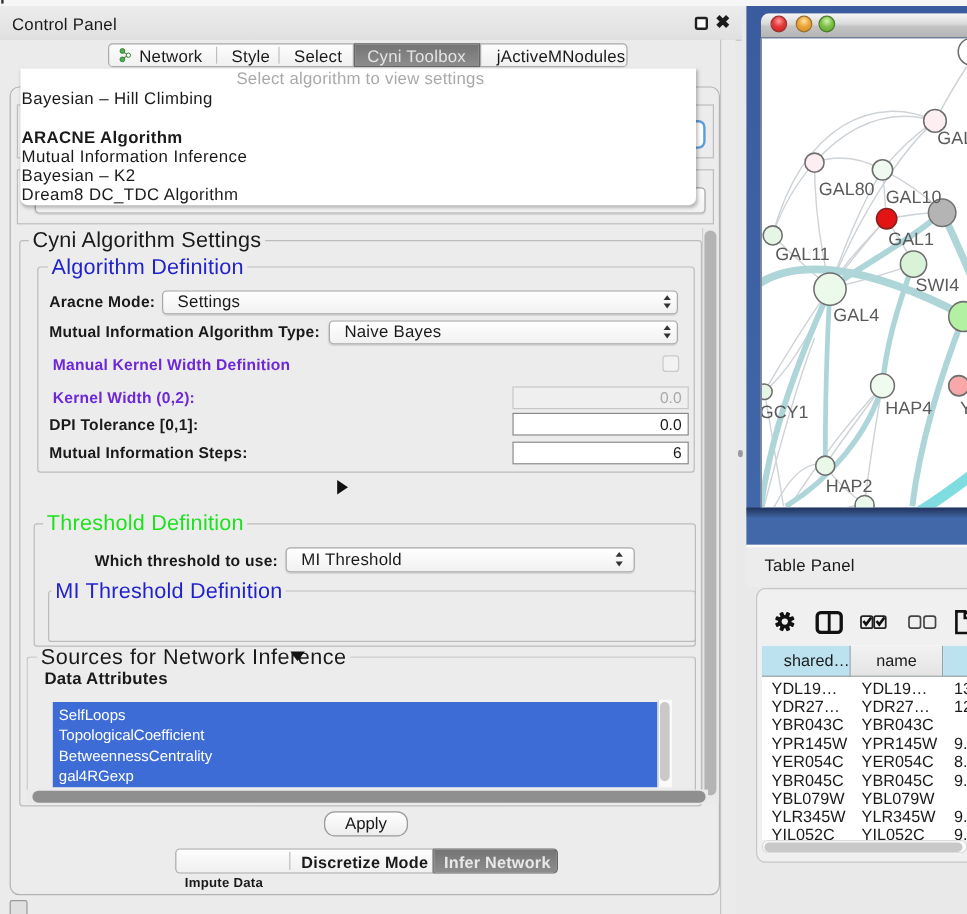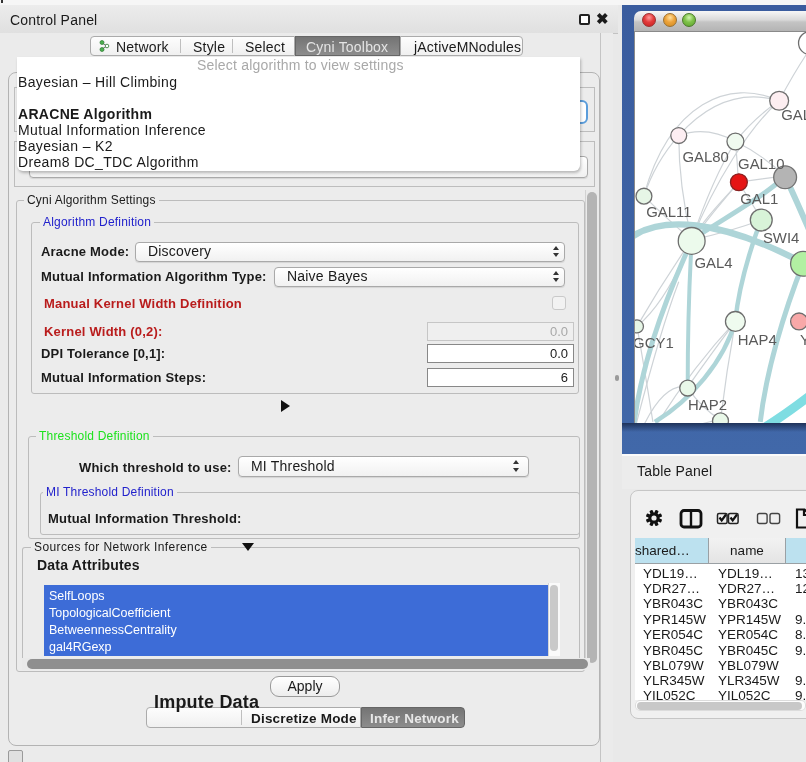--- a/index.html
+++ b/index.html
@@ -1,22 +1,22 @@
 <!DOCTYPE html>
 <html><head><meta charset="utf-8">
 <style>
 html,body{margin:0;padding:0}
 #app{position:relative;width:806px;height:762px;overflow:hidden;background:#e9e9e9;
   font-family:"Liberation Sans",sans-serif;font-size:14px;color:#1a1a1a}
 .abs{position:absolute}
 .lbl{position:absolute;white-space:nowrap;font-size:14px;letter-spacing:.2px;line-height:16px}
 .b{font-weight:bold;font-size:13px;letter-spacing:.2px}
-.dis{color:#b91c1c}
+.dis{color:#6d28d9}
 .gbox{position:absolute;border:1px solid #bcbcbc;border-radius:3px}
-.gtitle{position:absolute;background:#ececec;padding:0 3px;white-space:nowrap;font-size:12px;letter-spacing:.2px;line-height:15px}
+.gtitle{position:absolute;background:#ececec;padding:0 3px;white-space:nowrap;font-size:18px;letter-spacing:.2px;line-height:15px}
 .combo{position:absolute;background:linear-gradient(#ffffff,#f1f1f1);border:1px solid #a9a9a9;
   border-radius:4px;box-shadow:0 1px 1px rgba(0,0,0,.1)}
 .fld{position:absolute;background:#fff;border:1px solid #888;text-align:right;padding-right:5px;font-size:13px}
 .lbl.t{font-size:13.5px;letter-spacing:0;line-height:14px}
 .fld.dis2{background:#efefef;border:1px solid #c6c6c6;color:#a8a8a8}
 .up{position:absolute;width:0;height:0;border-left:3.5px solid transparent;border-right:3.5px solid transparent;border-bottom:4.5px solid #333}
 .dn{position:absolute;width:0;height:0;border-left:3.5px solid transparent;border-right:3.5px solid transparent;border-top:4.5px solid #333}
 </style></head><body>
 <div id="app">
 
@@ -60,21 +60,21 @@
 <div class="lbl" style="left:414px;top:39px">jActiveMNodules</div>
 
 <div class="gbox" style="left:16px;top:200px;width:567px;height:470px"></div>
 <div class="gtitle" style="left:24px;top:193px">Cyni Algorithm Settings</div>
 
 <div class="gbox" style="left:31px;top:222px;width:546px;height:170px"></div>
 <div class="gtitle" style="left:40px;top:215px;color:#2222cc">Algorithm Definition</div>
 
 <div class="lbl b" style="left:41px;top:244px">Aracne Mode:</div>
 <div class="combo" style="left:135px;top:242px;width:428px;height:18px"></div>
-<div class="lbl" style="left:148px;top:243px">Discovery</div>
+<div class="lbl" style="left:148px;top:243px">Settings</div>
 <div class="up" style="left:553px;top:246px"></div>
 <div class="dn" style="left:553px;top:253px"></div>
 
 <div class="lbl b" style="left:41px;top:269px">Mutual Information Algorithm Type:</div>
 <div class="combo" style="left:274px;top:267px;width:289px;height:18px"></div>
 <div class="lbl" style="left:287px;top:268px">Naive Bayes</div>
 <div class="up" style="left:553px;top:271px"></div>
 <div class="dn" style="left:553px;top:278px"></div>
 
 <div class="lbl b dis" style="left:44px;top:296px">Manual Kernel Width Definition</div>
@@ -95,21 +95,20 @@
 <div class="gtitle" style="left:36px;top:429px;color:#1de21d">Threshold Definition</div>
 
 <div class="lbl b" style="left:79px;top:460px">Which threshold to use:</div>
 <div class="combo" style="left:238px;top:456px;width:289px;height:19px"></div>
 <div class="lbl" style="left:251px;top:458px">MI Threshold</div>
 <div class="up" style="left:513px;top:460px"></div>
 <div class="dn" style="left:513px;top:468px"></div>
 
 <div class="gbox" style="left:40px;top:492px;width:538px;height:41px"></div>
 <div class="gtitle" style="left:43px;top:485px;color:#2222cc">MI Threshold Definition</div>
-<div class="lbl b" style="left:48px;top:511px">Mutual Information Threshold:</div>
 
 <div class="gbox" style="left:22px;top:547px;width:556px;height:111px;border-radius:3px 3px 0 0;border-bottom:none"></div>
 <div class="gtitle" style="left:31px;top:540px;letter-spacing:.4px">Sources for Network Inference</div>
 <div class="abs" style="left:242px;top:543px;width:0;height:0;border-top:8px solid #111;border-left:6.5px solid transparent;border-right:6.5px solid transparent"></div>
 <div class="lbl b" style="left:37px;top:557px;font-size:14px">Data Attributes</div>
 
 <div class="abs" style="left:44px;top:585px;width:504px;height:71px;background:#3d6cd7"></div>
 <div class="lbl" style="left:49px;top:588px;color:#fff;font-size:12.5px;letter-spacing:0">SelfLoops</div>
 <div class="lbl" style="left:49px;top:605px;color:#fff;font-size:12.5px;letter-spacing:0">TopologicalCoefficient</div>
 <div class="lbl" style="left:49px;top:622px;color:#fff;font-size:12.5px;letter-spacing:0">BetweennessCentrality</div>
@@ -121,21 +120,21 @@
 <div class="abs" style="left:585px;top:190px;width:13px;height:480px;background:#eaeaea;border-left:1px solid #d2d2d2"></div>
 <div class="abs" style="left:587px;top:192px;width:10px;height:471px;background:#b4b4b4;border-radius:5px"></div>
 <div class="abs" style="left:22px;top:658px;width:568px;height:12px;background:#eaeaea"></div>
 <div class="abs" style="left:27px;top:659px;width:561px;height:10px;background:#8f8f8f;border-radius:5px"></div>
 
 <div class="abs" style="left:270px;top:676px;width:68px;height:19px;background:linear-gradient(#ffffff,#ededed);border:1px solid #9a9a9a;border-radius:9px;text-align:center;line-height:19px;font-size:14px">Apply</div>
 
 <div class="abs" style="left:146px;top:707px;width:215px;height:21px;background:linear-gradient(#fdfdfd,#f0f0f0);border:1px solid #ababab;border-radius:4px 0 0 4px;box-sizing:border-box"></div>
 <div class="abs" style="left:361px;top:707px;width:104px;height:21px;background:linear-gradient(#747474,#8d8d8d);border:1px solid #666;border-radius:0 4px 4px 0;box-sizing:border-box"></div>
 <div class="abs" style="left:241px;top:710px;width:1px;height:15px;background:#bfbfbf"></div>
-<div class="lbl b" style="left:154px;top:694px;font-size:18px">Impute Data</div>
+<div class="lbl b" style="left:154px;top:728px;font-size:11px">Impute Data</div>
 <div class="lbl b" style="left:251px;top:711px;font-size:13.5px">Discretize Mode</div>
 <div class="lbl b" style="left:370px;top:711px;font-size:13.5px;color:#e8e8e8">Infer Network</div>
 
 <div class="abs" style="left:17px;top:57px;width:563px;height:114px;background:#fff;border-radius:0 0 6px 6px;box-shadow:1px 2px 3px rgba(0,0,0,.25)"></div>
 <div class="lbl" style="left:18px;top:74px;letter-spacing:.35px">Bayesian – Hill Climbing</div>
 <div class="lbl" style="left:197px;top:57px;color:#a9a9a9">Select algorithm to view settings</div>
 <div class="lbl b" style="left:18px;top:106px;font-size:14px;letter-spacing:.3px">ARACNE Algorithm</div>
 <div class="lbl" style="left:18px;top:122px;letter-spacing:.35px">Mutual Information Inference</div>
 <div class="lbl" style="left:18px;top:138px;letter-spacing:.35px">Bayesian – K2</div>
 <div class="lbl" style="left:18px;top:154px;letter-spacing:.35px">Dream8 DC_TDC Algorithm</div>
@@ -260,21 +259,21 @@
  <path d="M75.5,10.5 l2.2,3 4.3,-6" stroke="#111" stroke-width="2.2" fill="none"></path>
  <path d="M86.5,10.5 l2.2,3 4.3,-6" stroke="#111" stroke-width="2.2" fill="none"></path>
  <g fill="none" stroke="#444" stroke-width="1.4">
   <rect x="113.5" y="6.5" width="9.6" height="10" rx="2"></rect>
   <rect x="126" y="6.5" width="9.6" height="10" rx="2"></rect>
  </g>
  <path d="M153,2.5 h7.5 l5,5 v13 h-12.5 z M160,2.5 v5.5 h5.5" fill="none" stroke="#111" stroke-width="2.2"></path>
 </svg>
 
 <div class="abs" style="left:635px;top:538px;width:171px;height:162px;background:#fff;overflow:hidden;font-size:13.5px">
- <div class="abs" style="left:0;top:0;width:73px;height:25px;background:#bce1ef;border-right:1px solid #9aa0a4;border-bottom:1px solid #9aa0a4;text-align:left;line-height:25px">shared…</div>
+ <div class="abs" style="left:0;top:0;width:73px;height:25px;background:#bce1ef;border-right:1px solid #9aa0a4;border-bottom:1px solid #9aa0a4;text-align:right;line-height:25px">shared…</div>
  <div class="abs" style="left:74px;top:0;width:76px;height:25px;background:linear-gradient(#f2f2f2,#e4e4e4);border-right:1px solid #9aa0a4;border-bottom:1px solid #9aa0a4;text-align:center;line-height:25px">name</div>
  <div class="abs" style="left:151px;top:0;width:20px;height:25px;background:#bce1ef;border-bottom:1px solid #9aa0a4"></div>
  <div class="lbl t" style="left:8px;top:29px">YDL19…</div>
       <div class="lbl t" style="left:83px;top:29px">YDL19…</div>
       <div class="lbl t" style="left:160px;top:29px">13</div>
  <div class="lbl t" style="left:8px;top:44px">YDR27…</div>
       <div class="lbl t" style="left:83px;top:44px">YDR27…</div>
       <div class="lbl t" style="left:160px;top:44px">12</div>
  <div class="lbl t" style="left:8px;top:59px">YBR043C</div>
       <div class="lbl t" style="left:83px;top:59px">YBR043C</div>

